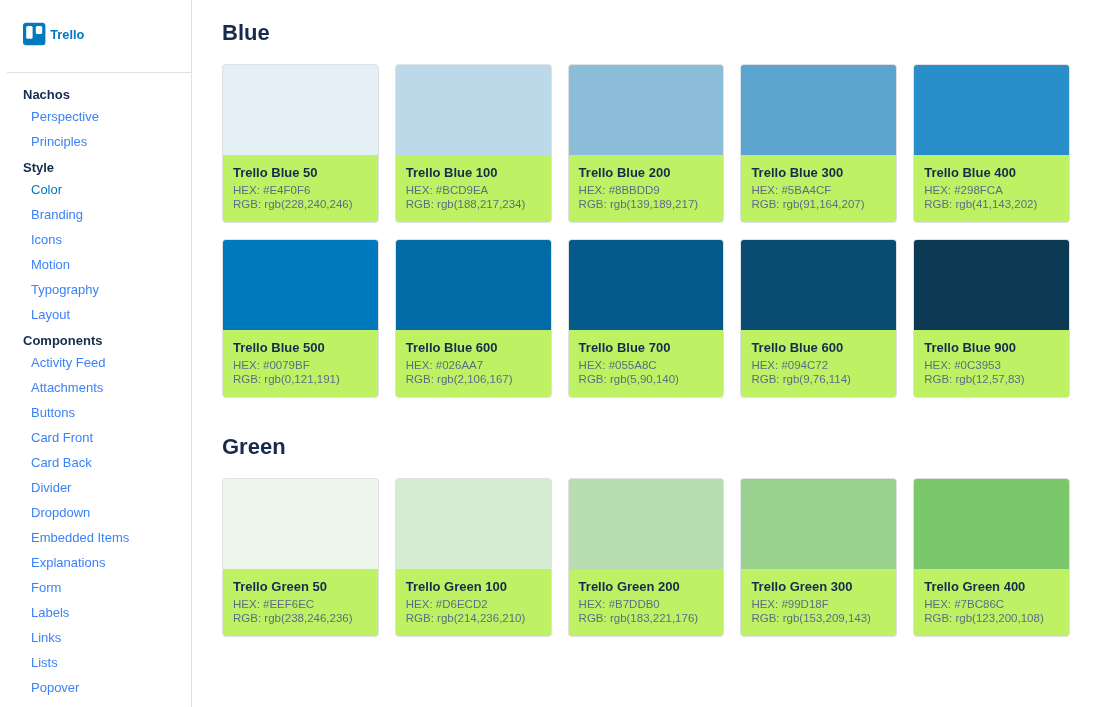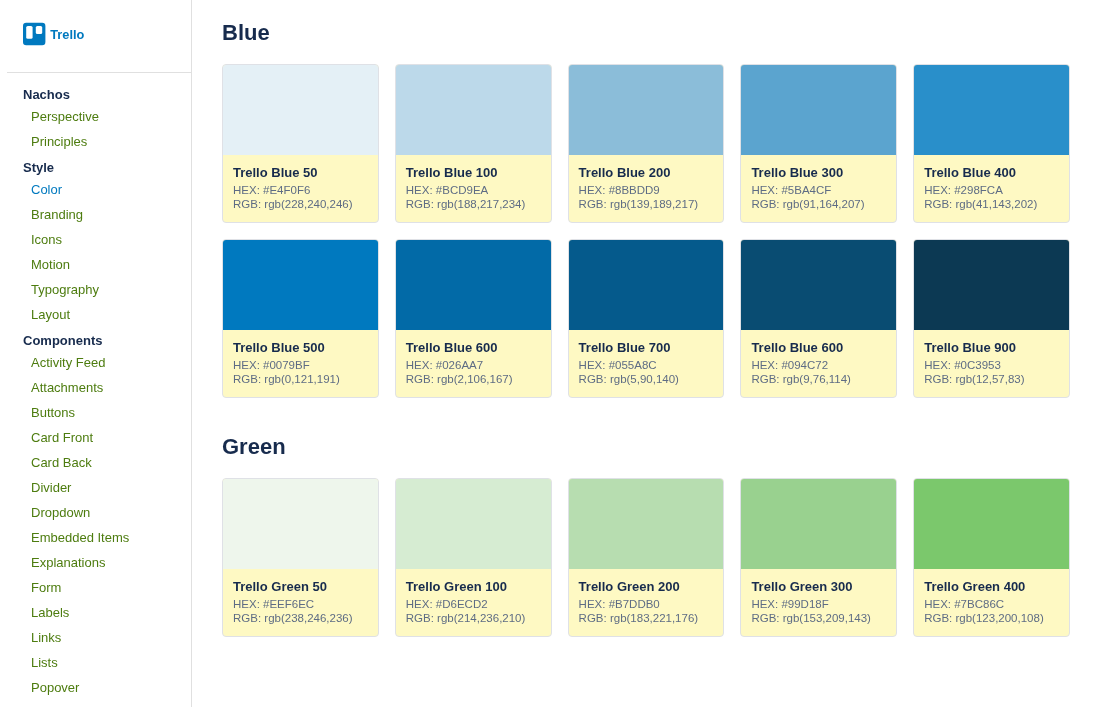--- a/index.html
+++ b/index.html
@@ -26,21 +26,21 @@
     }
     .sidebar-section-title {
       padding: 6px 16px 2px;
       font-size: 13px;
       font-weight: 700;
       color: #172b4d;
     }
     .sidebar-item {
       padding: 5px 16px 5px 24px;
       font-size: 13px;
-      color: #4d7c0f;
+      color: #3b82f6;
       cursor: pointer;
       display: block;
     }
     .sidebar-item.active { color: #0079bf; font-weight: 500; }
 
     
     #main {
       flex: 1;
       overflow-y: auto;
       padding: 20px 30px;
@@ -54,21 +54,21 @@
     .color-grid {
       display: grid;
       grid-template-columns: repeat(5, 1fr);
       gap: 16px;
       margin-bottom: 36px;
     }
     .color-card {
       border: 1px solid #dfe1e6;
       border-radius: 4px;
       overflow: hidden;
-      background: #fef9c3;
+      background: #bef264;
     }
     .color-swatch {
       width: 100%;
       height: 90px;
     }
     .color-info {
       padding: 10px 10px 12px;
     }
     .color-name {
       font-size: 13px;

